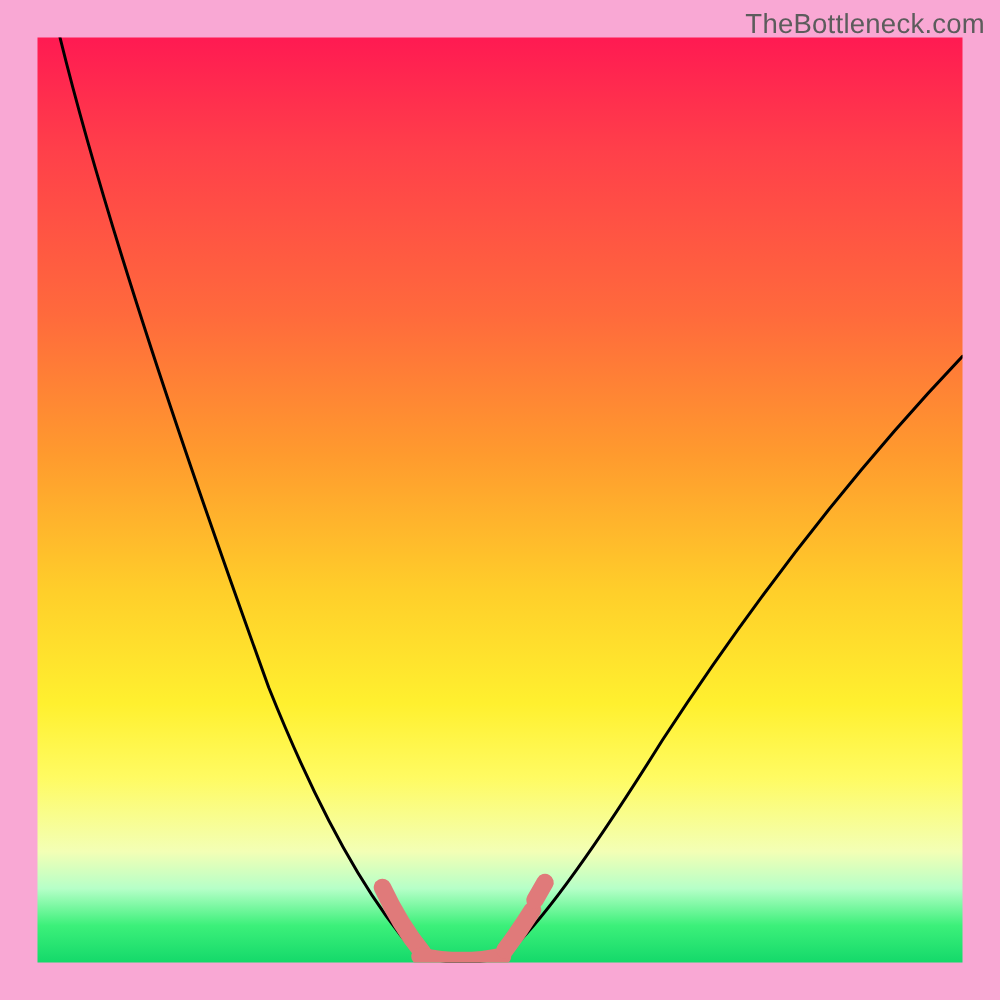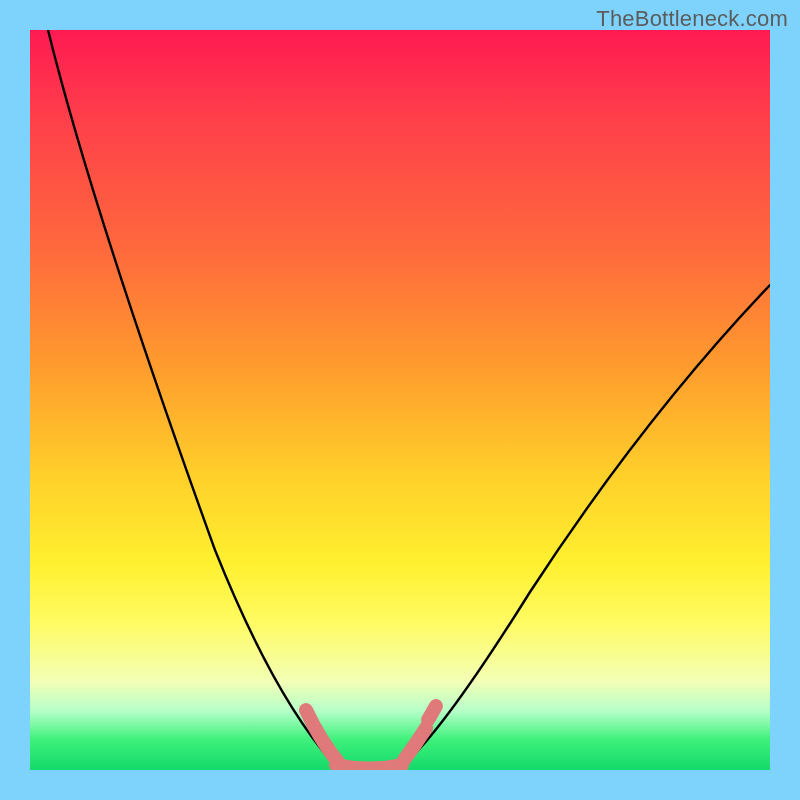--- a/index.html
+++ b/index.html
@@ -8,21 +8,21 @@
     width: 800px;
     height: 800px;
     background: #000;
     font-family: Arial, Helvetica, sans-serif;
     overflow: hidden;
   }
   .stage {
     position: relative;
     width: 800px;
     height: 800px;
-    background: #7dd3fc;
+    background: #f9a8d4;
   }
   .plot-area {
     position: absolute;
     left: 30px;
     top: 30px;
     width: 740px;
     height: 740px;
     background: linear-gradient(to bottom,
       #ff1a52 0%,
       #ff3f4a 12%,

